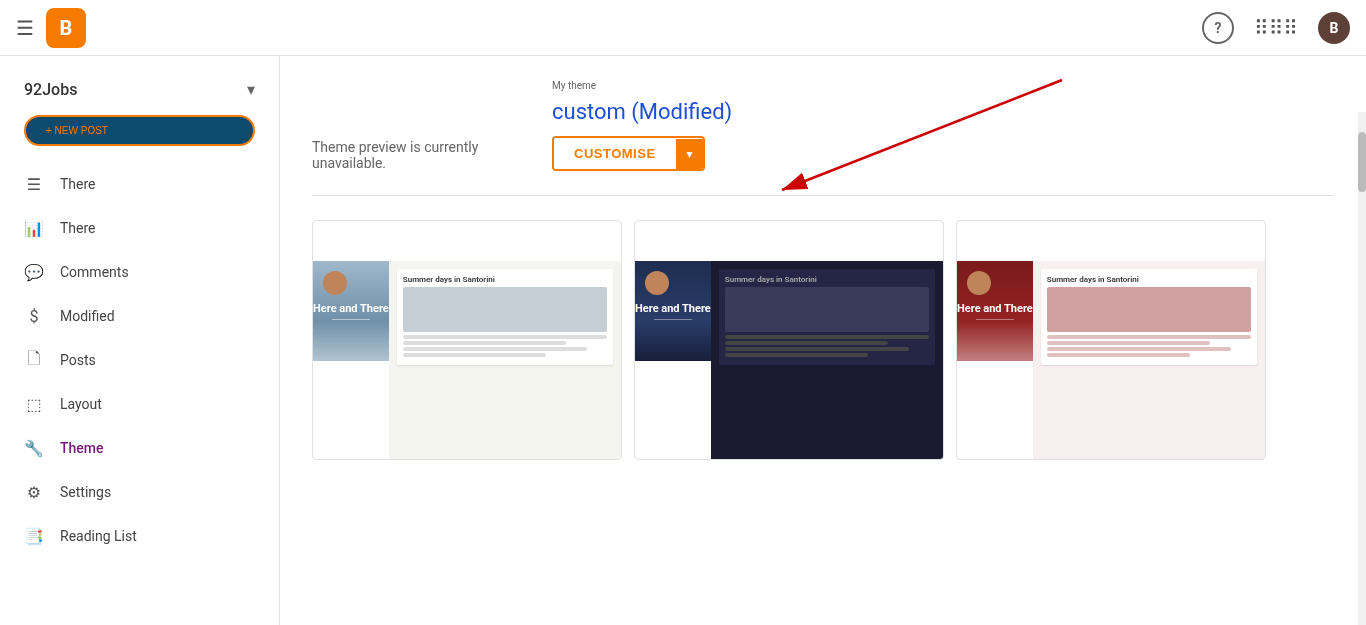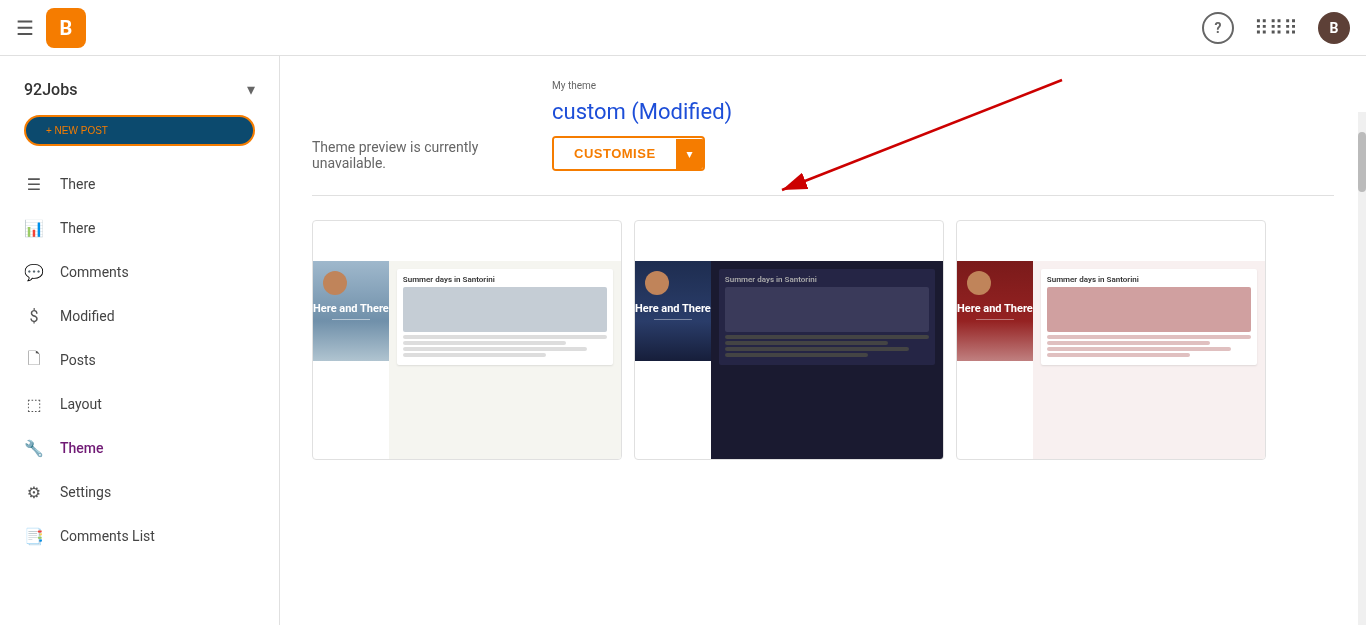--- a/index.html
+++ b/index.html
@@ -249,21 +249,21 @@
     <div class="nav-item active">
       <span class="nav-icon" style="color:#f57c00;">🔧</span>
       <span class="nav-label" style="color:#701a75; font-weight:500;">Theme</span>
     </div>
     <div class="nav-item">
       <span class="nav-icon">⚙</span>
       <span class="nav-label">Settings</span>
     </div>
     <div class="nav-item">
       <span class="nav-icon">📑</span>
-      <span class="nav-label">Comments List</span>
+      <span class="nav-label">Reading List</span>
     </div>
   </div>
 
   <div class="main">
 
     <div style="position:relative; padding-bottom: 24px; border-bottom: 1px solid #e0e0e0; margin-bottom: 24px;">
 
       <svg style="position:absolute; top:-10px; left:160px; width:750px; height:240px; pointer-events:none; z-index:10;">
         <defs>
           <marker id="arrowhead" markerWidth="10" markerHeight="7" refX="10" refY="3.5" orient="auto">

